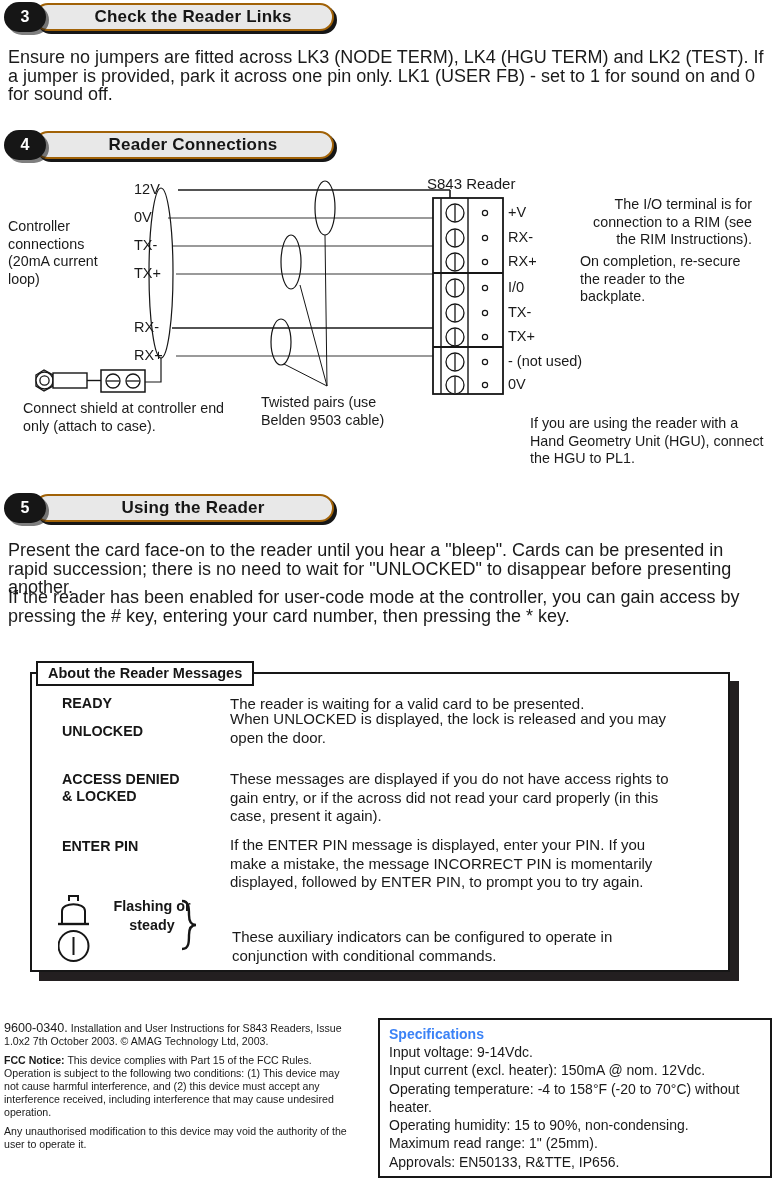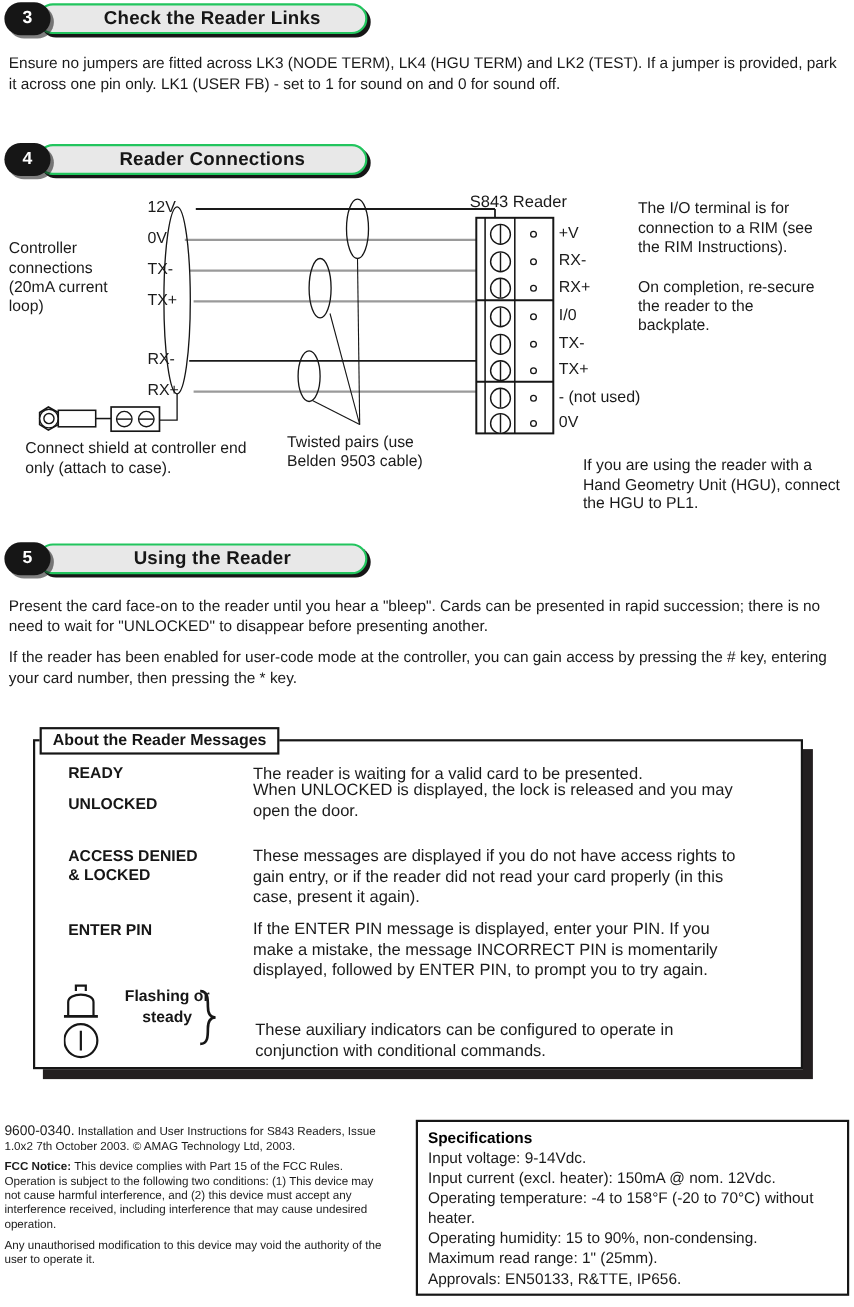--- a/index.html
+++ b/index.html
@@ -14,21 +14,21 @@
     overflow: hidden;
   }
   .page { position: relative; width: 776px; height: 1188px; }
 
   
   .step-header { position: absolute; height: 32px; }
   .step-bar {
     position: absolute; left: 34px; top: 0;
     height: 28px; width: 300px;
     background: #e8e8e8;
-    border: 2px solid #22c55e;
+    border: 2px solid #a16207;
     border-radius: 14px;
     box-shadow: 3px 3px 0 #161616;
     box-sizing: border-box;
   }
   .step-bar-label {
     position: absolute; left: 0; right: 0; top: 50%;
     transform: translateY(-50%);
     text-align: center;
     font-size: 17px; font-weight: bold;
     letter-spacing: 0.2px;
@@ -47,21 +47,21 @@
   .step-badge-num {
     position: absolute; left: 0; right: 0; top: 50%;
     transform: translateY(-50%);
     text-align: center;
     color: #ffffff; font-size: 16px; font-weight: bold;
   }
 
   
   .para {
     position: absolute;
-    font-size: 14px;
+    font-size: 18px;
     line-height: 18.5px;
     color: #1a1a1a;
   }
 
   
   .diagram { position: absolute; left: 0; top: 170px; width: 776px; height: 300px; }
   .diagram svg { display: block; }
   .dlabel {
     position: absolute;
     font-size: 14.5px;
@@ -115,21 +115,21 @@
 
   .specbox {
     position: absolute;
     left: 378px; top: 1018px;
     width: 394px; height: 160px;
     border: 2px solid #161616;
     box-sizing: border-box;
     padding: 6px 8px 0 9px;
     background: #fff;
   }
-  .spec-title { font-size: 14px; font-weight: bold; color: #000000; margin-bottom: 1px; }
+  .spec-title { font-size: 14px; font-weight: bold; color: #3b82f6; margin-bottom: 1px; }
   .spec-line { font-size: 14px; line-height: 18.3px; color: #1a1a1a; }
 </style>
 </head>
 <body>
 
 <div class="page">
 
   <div class="step-header" style="left:0; top:3px; width:340px;">
     <div class="step-bar" style="width:300px;">
       <div class="step-bar-label">Check the Reader Links</div>
@@ -256,21 +256,21 @@
 
     <div class="dlabel" style="left:508px; top:34px;">+V</div>
     <div class="dlabel" style="left:508px; top:59px;">RX-</div>
     <div class="dlabel" style="left:508px; top:83px;">RX+</div>
     <div class="dlabel" style="left:508px; top:109px;">I/0</div>
     <div class="dlabel" style="left:508px; top:134px;">TX-</div>
     <div class="dlabel" style="left:508px; top:158px;">TX+</div>
     <div class="dlabel" style="left:508px; top:183px;text-align:center;">- (not used)</div>
     <div class="dlabel" style="left:508px; top:206px;">0V</div>
 
-    <div class="dtext" style="left:580px; top:12px; width:172px;">The I/O terminal is for connection to a RIM (see the RIM Instructions).</div>
+    <div class="dtext" style="left:580px; top:26px; width:172px;text-align:right;">The I/O terminal is for connection to a RIM (see the RIM Instructions).</div>
     <div class="dtext" style="left:580px; top:83px; width:172px;">On completion, re-secure the reader to the backplate.</div>
     <div class="dtext" style="left:23px; top:230px; width:215px;">Connect shield at controller end only (attach to case).</div>
     <div class="dtext" style="left:261px; top:224px; width:160px;">Twisted pairs (use Belden 9503 cable)</div>
     <div class="dtext" style="left:530px; top:245px; width:240px;">If you are using the reader with a Hand Geometry Unit (HGU), connect the HGU to PL1.</div>
   </div>
 
   <div class="step-header" style="left:0; top:494px; width:340px;">
     <div class="step-bar" style="width:300px;">
       <div class="step-bar-label">Using the Reader</div>
     </div>
@@ -286,21 +286,21 @@
   <div class="msgbox-title">About the Reader Messages</div>
 
   <div class="msg-term" style="left:62px; top:695px;">READY</div>
   <div class="msg-desc" style="left:230px; top:695px; width:452px;">The reader is waiting for a valid card to be presented.</div>
 
   <div class="msg-term" style="left:62px; top:723px;">UNLOCKED</div>
   <div class="msg-desc" style="left:230px; top:710px; width:460px;">When UNLOCKED is displayed, the lock is released and you may open the door.</div>
 
   <div class="msg-term" style="left:62px; top:771px;">ACCESS DENIED
 &amp; LOCKED</div>
-  <div class="msg-desc" style="left:230px; top:770px; width:452px;">These messages are displayed if you do not have access rights to gain entry, or if the reader did not read your card properly (in this case, present it again).</div>
+  <div class="msg-desc" style="left:230px; top:770px; width:452px;">These messages are displayed if you do not have access rights to gain entry, or if the across did not read your card properly (in this case, present it again).</div>
 
   <div class="msg-term" style="left:62px; top:838px;">ENTER PIN</div>
   <div class="msg-desc" style="left:230px; top:836px; width:452px;">If the ENTER PIN message is displayed, enter your PIN. If you make a mistake, the message INCORRECT PIN is momentarily displayed, followed by ENTER PIN, to prompt you to try again.</div>
 
   <svg width="180" height="100" style="position:absolute; left:58px; top:893px;">
 
     <g>
       <path d="M11 8 L11 3 L20 3 L20 8" fill="none" stroke="#161616" stroke-width="2"></path>
       <path d="M4 30 L4 18 C4 9 27 9 27 18 L27 30" fill="none" stroke="#161616" stroke-width="2"></path>
       <line x1="0" y1="31" x2="31" y2="31" stroke="#161616" stroke-width="2.4"></line>

